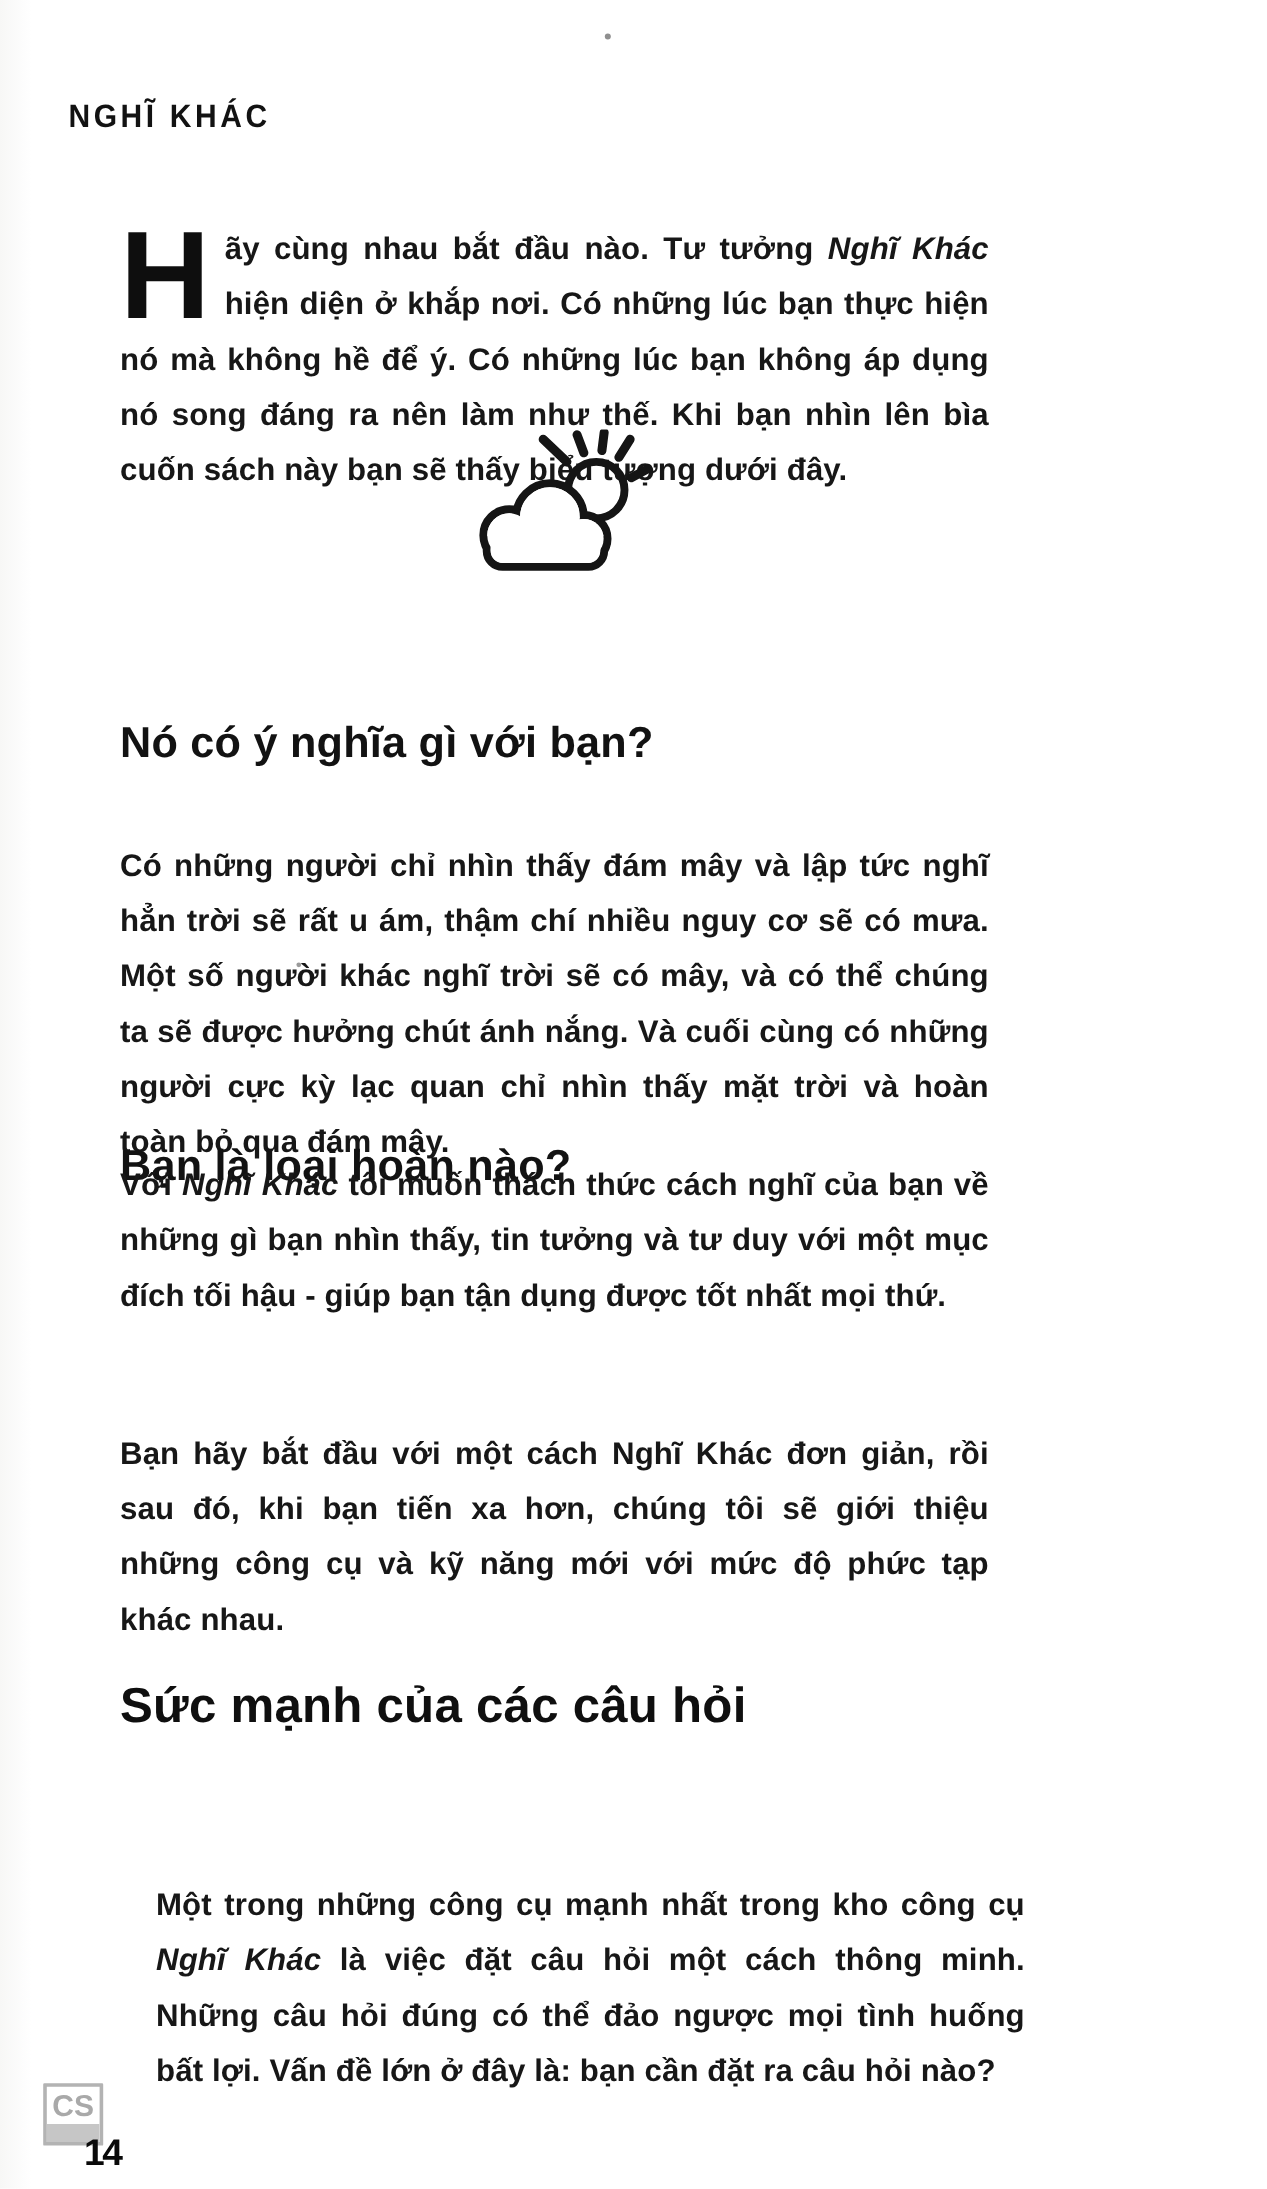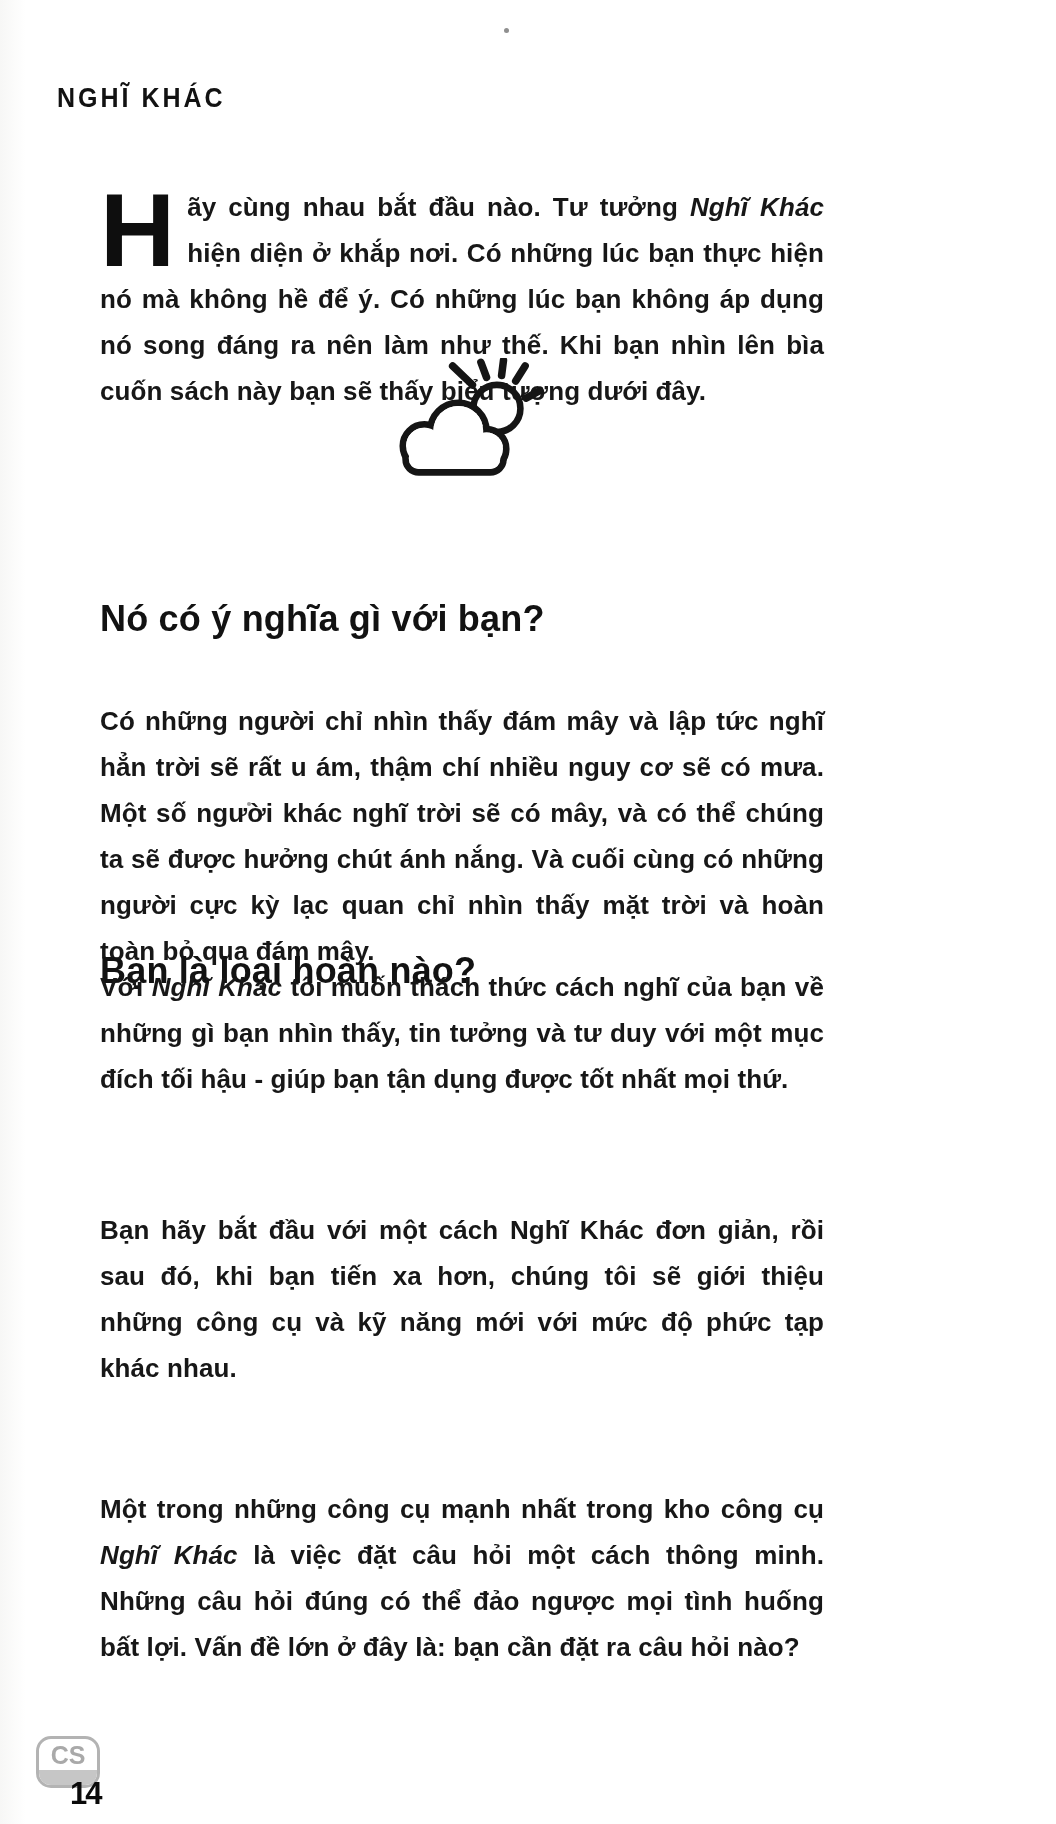--- a/index.html
+++ b/index.html
@@ -47,22 +47,22 @@
   .icon-wrap {
     position: absolute; left: 383px; top: 358px;
     width: 160px; height: 130px;
   }
   .artifact { position: absolute; border-radius: 50%; }
   .dot-a { left: 504px; top: 28px; width: 5px; height: 5px; background: #8f8f8f; }
   .dot-b { left: 247px; top: 802px; width: 4px; height: 4px; background: #9a9a9a; }
   .watermark-bar { position: absolute; left: 0; top: 1732px; width: 1056px; height: 70px; }
   .cs-logo {
     position: absolute; left: 36px; top: 4px;
-    width: 64px; height: 52px;
-    border: 3px solid #b3b3b3; border-radius: 15px;
+    width: 50px; height: 52px;
+    border: 3px solid #b3b3b3; border-radius: 1px;
     background: #ffffff; box-sizing: border-box;
     overflow: hidden;
   }
   .cs-logo .cs-text {
     display: block; text-align: center;
     font-size: 25px; font-weight: 700; color: #a9a9a9;
     line-height: 32px; letter-spacing: 0;
   }
   .cs-logo .cs-tab {
     position: absolute; left: 0; right: 0; bottom: 0; height: 15px;
@@ -76,23 +76,23 @@
   .scan-label {
     position: absolute; left: 94px; top: 12px;
     font-size: 34px; font-weight: 400; color: #bdbdbd;
     letter-spacing: 0.5px;
   }
   .p1 { top: 184px; }
   .h1 { top: 598px; }
   .p2 { top: 698px; }
   .h2 { top: 950px; }
   .p3 { top: 964px; }
-  .p4 { top: 1188px; margin-top: 19px; }
+  .p4 { top: 1188px; }
   .h3 { top: 1398px; }
-  .p5 { top: 1486px; }
+  .p5 { top: 1564px; margin-left: 30px; }
 </style>
 </head>
 <body>
 
 <div class="page">
 
   <div class="artifact dot-a"></div>
   <div class="artifact dot-b"></div>
 
   <div class="running-header">NGHĨ KHÁC</div>
@@ -129,20 +129,21 @@
   <div class="subhead h1">Nó có ý nghĩa gì với bạn?</div>
 
   <div class="para p2"><span>Có những người chỉ nhìn thấy đám mây và lập tức nghĩ hẳn trời sẽ rất u ám, thậm chí nhiều nguy cơ sẽ có mưa. Một số người khác nghĩ trời sẽ có mây, và có thể chúng ta sẽ được hưởng chút ánh nắng. Và cuối cùng có những người cực kỳ lạc quan chỉ nhìn thấy mặt trời và hoàn toàn bỏ qua đám mây.</span></div>
 
   <div class="subhead h2">Bạn là loại hoàn nào?</div>
 
   <div class="para p3"><span>Với </span><em>Nghĩ Khác</em><span> tôi muốn thách thức cách nghĩ của bạn về những gì bạn nhìn thấy, tin tưởng và tư duy với một mục đích tối hậu - giúp bạn tận dụng được tốt nhất mọi thứ.</span></div>
 
   <div class="para p4"><span>Bạn hãy bắt đầu với một cách Nghĩ Khác đơn giản, rồi sau đó, khi bạn tiến xa hơn, chúng tôi sẽ giới thiệu những công cụ và kỹ năng mới với mức độ phức tạp khác nhau.</span></div>
 
+  <div class="bighead h3">Sức mạnh của các câu hỏi</div>
 
   <div class="para p5"><span>Một trong những công cụ mạnh nhất trong kho công cụ </span><em>Nghĩ</em><span> </span><em>Khác</em><span> là việc đặt câu hỏi một cách thông minh. Những câu hỏi đúng có thể đảo ngược mọi tình huống bất lợi. Vấn đề lớn ở đây là: bạn cần đặt ra câu hỏi nào?</span></div>
 
   <div class="watermark-bar">
     <div class="cs-logo">
       <span class="cs-text">CS</span>
       <span class="cs-tab"></span>
     </div>
     <div class="page-number">14</div>
   </div>

